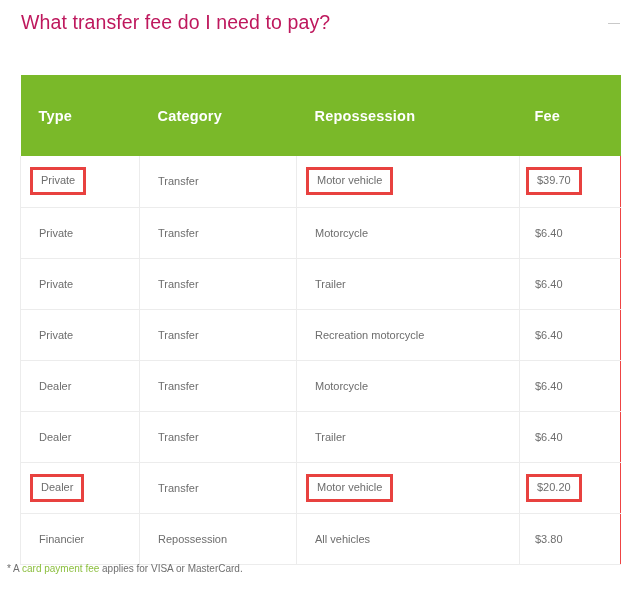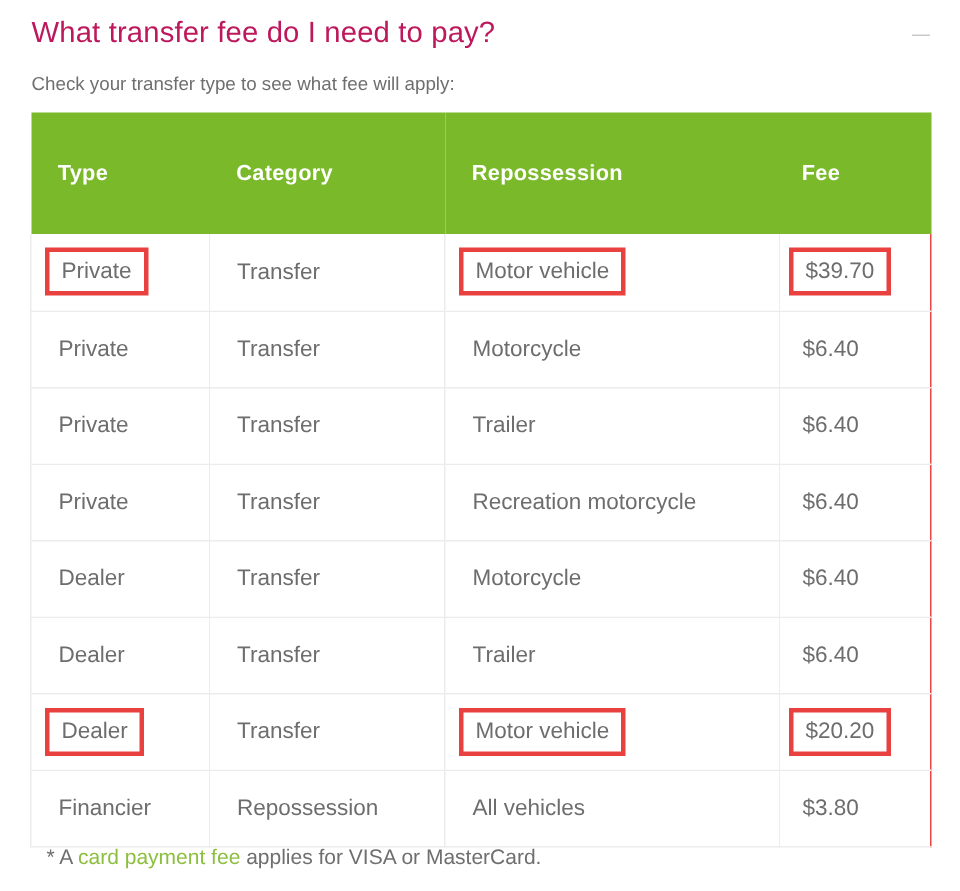--- a/index.html
+++ b/index.html
@@ -88,21 +88,21 @@
     text-align: left;
     padding: 0 0 0 18px;
     border: none;
     vertical-align: middle;
     letter-spacing: 0.2px;
   }
   .fee-table thead th.th-fee { padding-left: 15px; }
 
   .fee-table tbody tr { height: 51px; }
   .fee-table tbody td {
-    font-size: 15px;
+    font-size: 11px;
     color: #6d6d6d;
     padding: 0 0 0 18px;
     border-bottom: 1px solid #ececec;
     border-right: 1px solid #ececec;
     vertical-align: middle;
     background: #ffffff;
     position: relative;
   }
   .fee-table tbody td.td-fee {
     border-right: 1px solid #ef4444;
@@ -119,44 +119,43 @@
     padding: 5px 8px 6px 8px;
     margin-left: -9px;
     line-height: 1;
     color: #6d6d6d;
   }
   .plain { display: inline-block; line-height: 1; }
 
   
   .footnote {
     position: absolute;
-    left: 31px;
+    left: 7px;
     top: 563px;
-    font-size: 14px;
+    font-size: 10px;
     color: #6f6f6f;
     white-space: nowrap;
   }
   .footnote a {
     color: #8cbf3f;
     text-decoration: none;
   }
 </style>
 </head>
 <body>
 
 <div class="page">
 
   <div class="panel-header">
     <div class="panel-title">What transfer fee do I need to pay?</div>
     <div class="collapse-toggle">
       <div class="bar"></div>
     </div>
   </div>
 
-  <div class="subtitle">Check your transfer type to see what fee will apply:</div>
 
   <table class="fee-table">
     <colgroup>
       <col class="c-type">
       <col class="c-cat">
       <col class="c-desc">
       <col class="c-fee">
     </colgroup>
     <thead>
       <tr>

